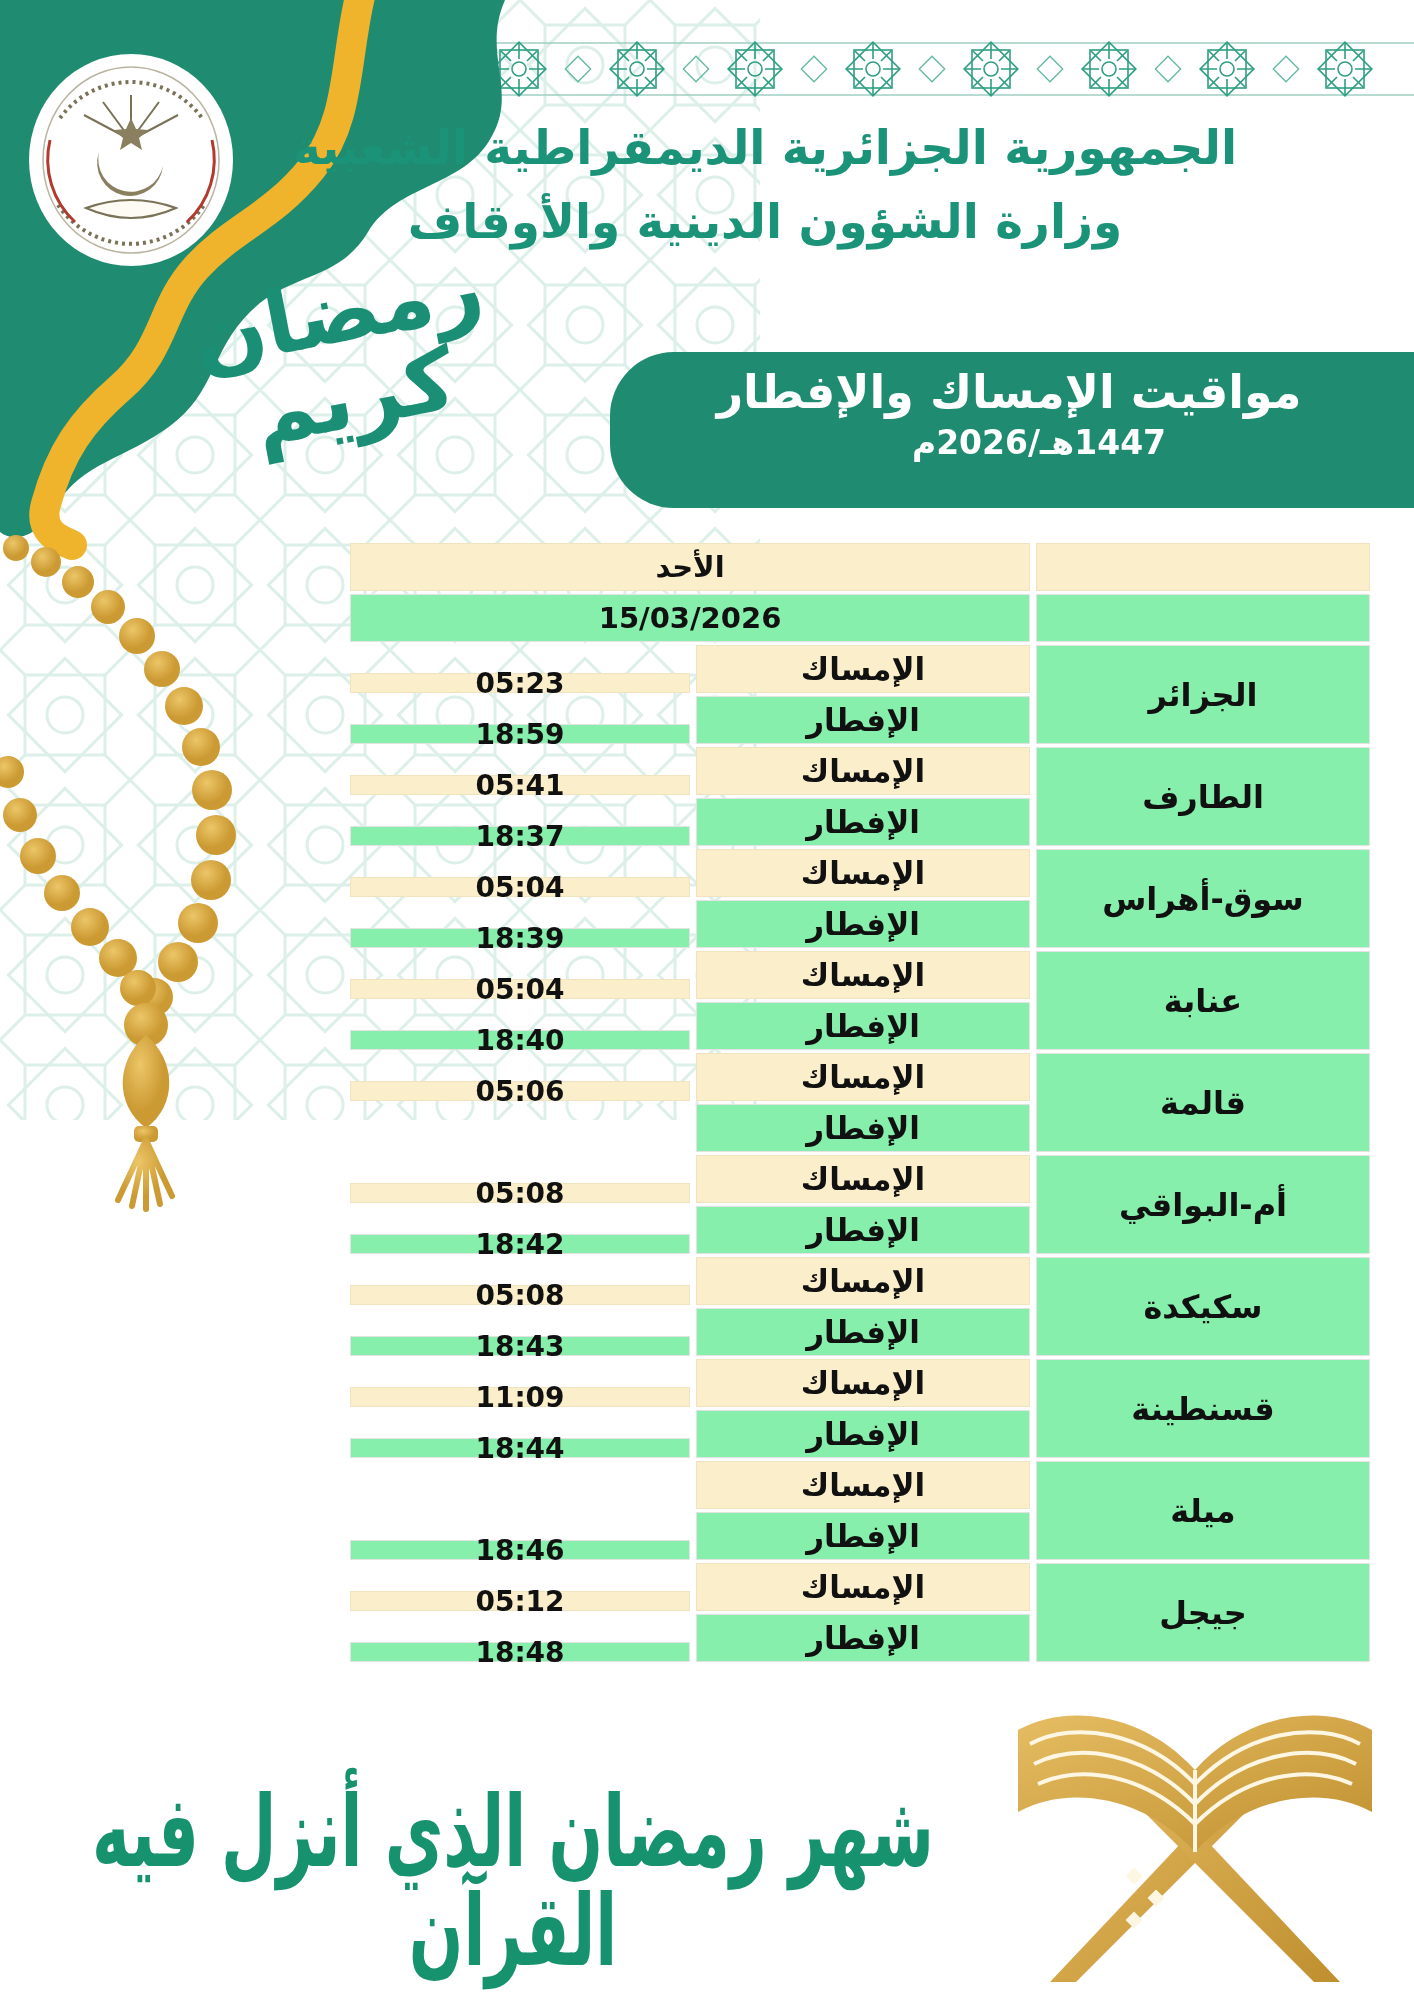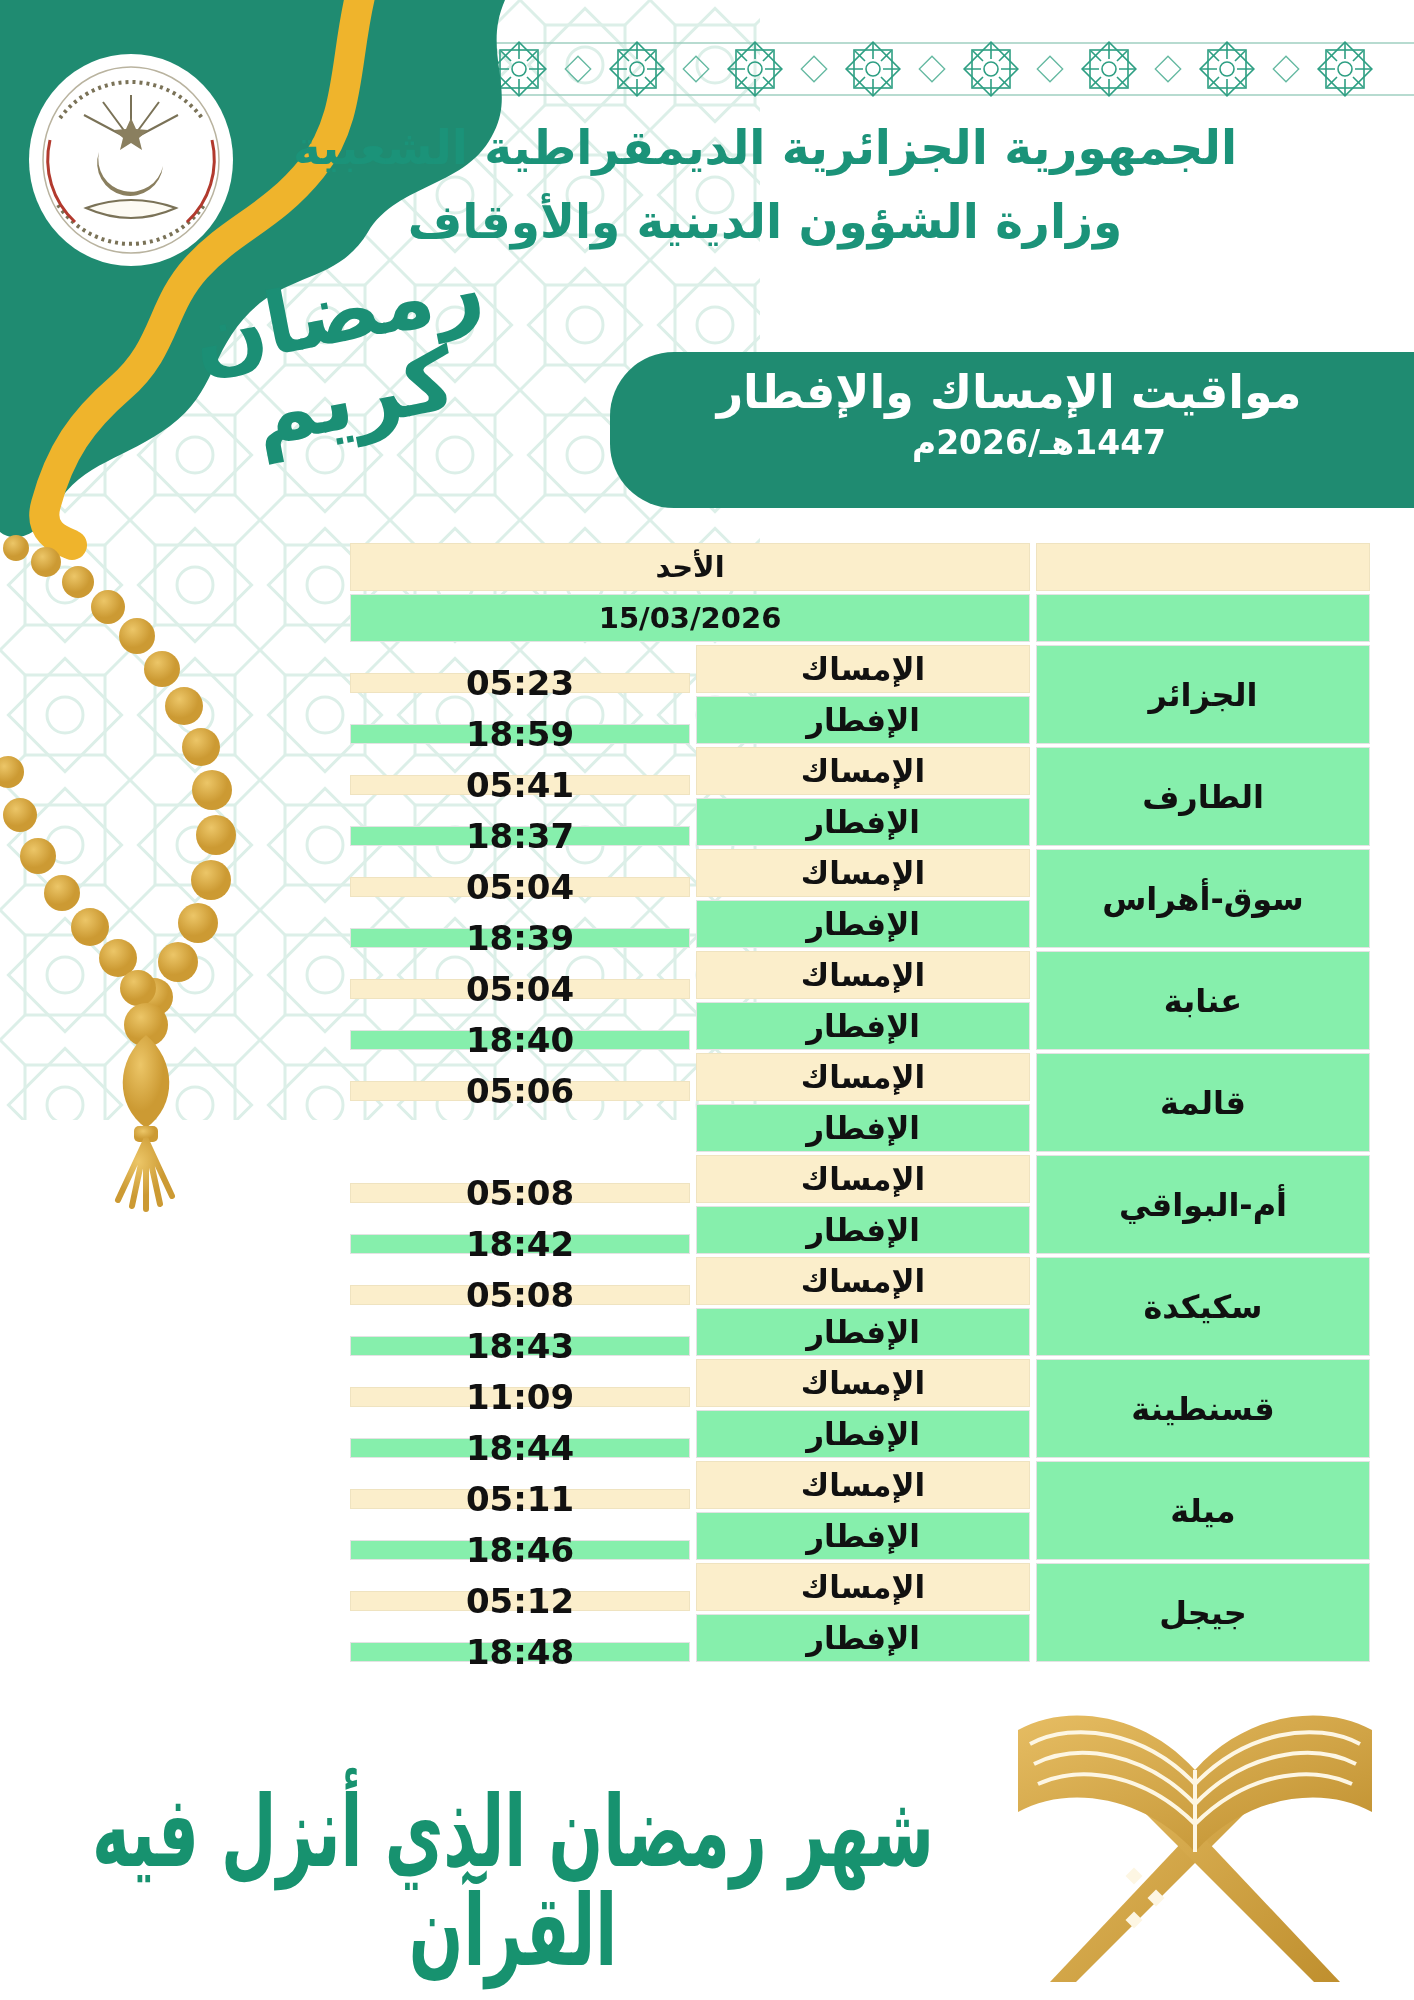--- a/index.html
+++ b/index.html
@@ -47,21 +47,21 @@
     gap:3px 6px;
     direction:ltr;
   }
   .cell{
     border:1px solid #e3e3e3;
     display:flex;align-items:center;justify-content:center;
     font-weight:bold;color:#111;background:#86efac;
     direction:rtl;
   }
   .cream{background:#fbeecb;border-color:#efe3c0;}
-  .c-time{grid-column:1;font-size:34px;margin-top:28px;}
+  .c-time{grid-column:1;font-size:28px;margin-top:28px;}
   .c-label{grid-column:2;font-size:31px;}
   .c-city{grid-column:3;grid-row:span 2;font-size:32px;}
   .h-span{grid-column:1/3;font-size:29px;}
   .h-side{grid-column:3;}
 
   
   .verse{
     left:48px;top:1782px;width:930px;
     color:#17926f;font-weight:bold;font-size:64px;line-height:1.0;
     direction:rtl;text-align:center;letter-spacing:-2px;
@@ -239,21 +239,20 @@
     <div class="cell c-city">سكيكدة</div>
     <div class="cell c-time">18:43</div>
     <div class="cell c-label">الإفطار</div>
 
     <div class="cell cream c-time">11:09</div>
     <div class="cell cream c-label">الإمساك</div>
     <div class="cell c-city">قسنطينة</div>
     <div class="cell c-time">18:44</div>
     <div class="cell c-label">الإفطار</div>
 
-    <div class="cell cream c-time">05:11</div>
     <div class="cell cream c-label">الإمساك</div>
     <div class="cell c-city">ميلة</div>
     <div class="cell c-time">18:46</div>
     <div class="cell c-label">الإفطار</div>
 
     <div class="cell cream c-time">05:12</div>
     <div class="cell cream c-label">الإمساك</div>
     <div class="cell c-city">جيجل</div>
     <div class="cell c-time">18:48</div>
     <div class="cell c-label">الإفطار</div>

